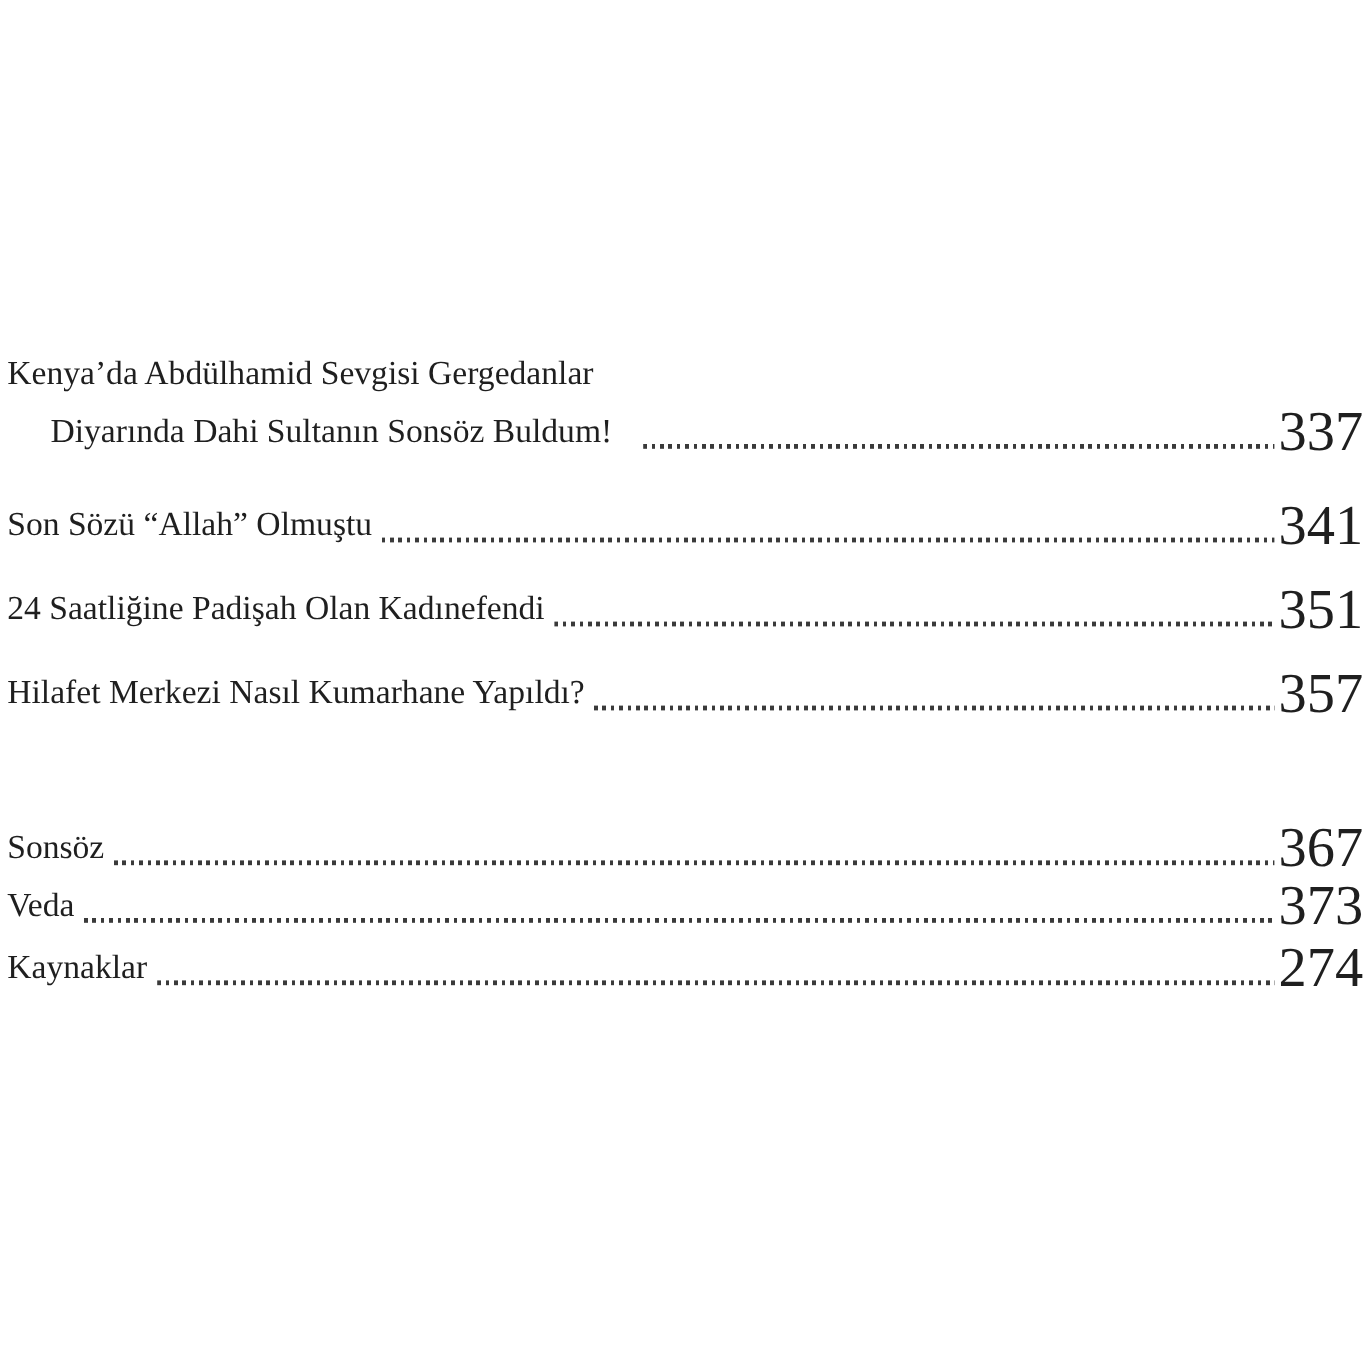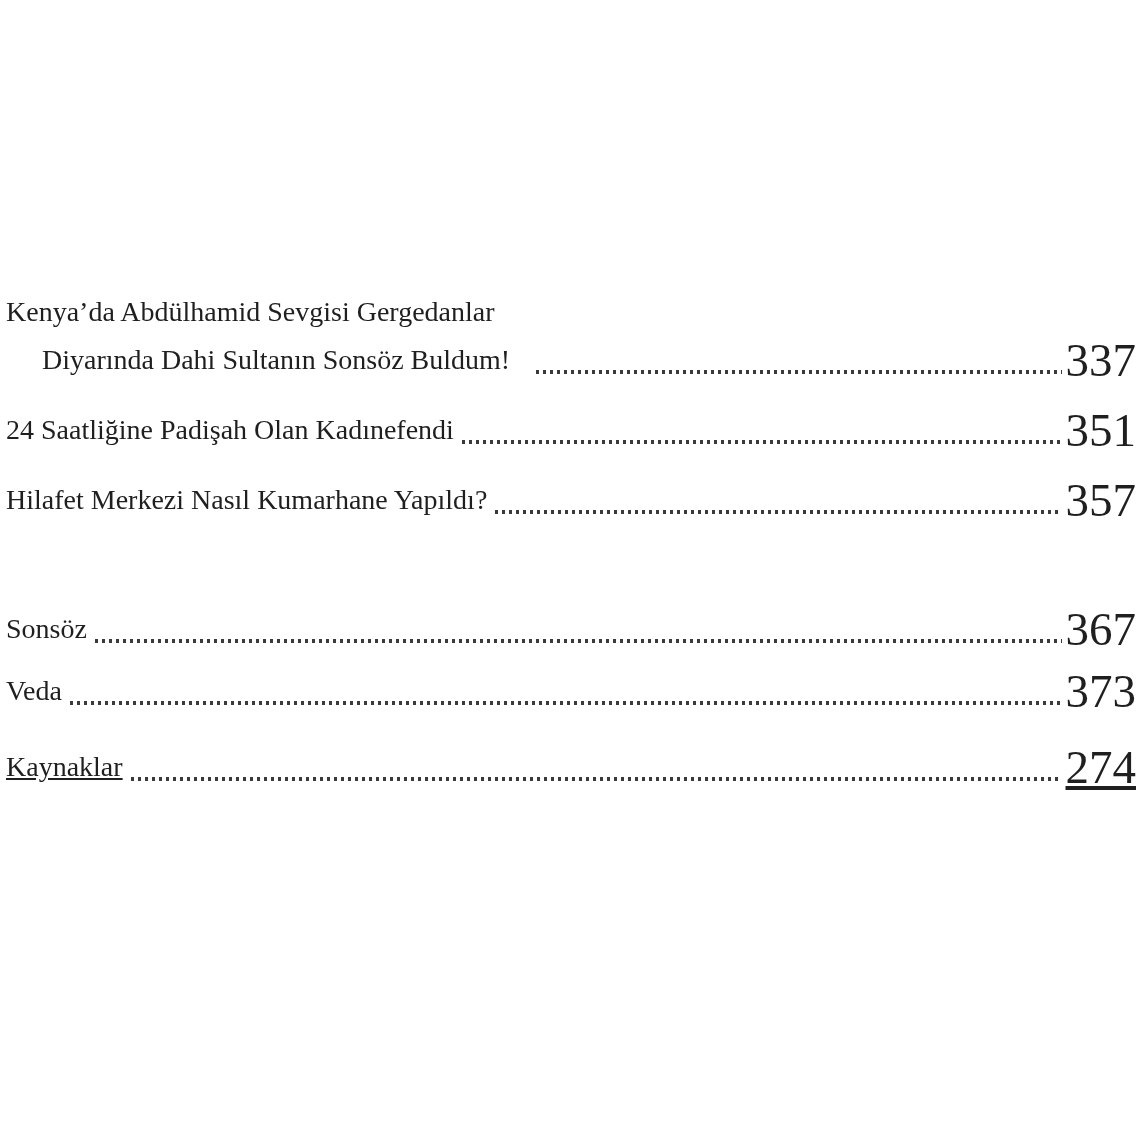--- a/index.html
+++ b/index.html
@@ -53,37 +53,42 @@
   .page-num {
     font-size: 47px;
     line-height: 48px;
     white-space: nowrap;
   }
   
   .entry-son      { margin-top: 30px; }
   .entry-saat     { margin-top: 22px; }
   .entry-hilafet  { margin-top: 22px; }
   .entry-sonsoz   { margin-top: 81px; align-items: flex-end; }
-  .entry-veda     { margin-top: 14px; align-items: flex-end; }
-  .entry-kaynak   { margin-top: 28px; text-decoration: underline; }
+  .entry-veda     { margin-top: 0; align-items: flex-end; }
+  .entry-kaynak   { margin-top: 4px; }
 </style>
 </head>
 <body>
 
 <div class="toc">
 
   <div class="entry">
     <div class="title-line">Kenya’da Abdülhamid Sevgisi Gergedanlar</div>
     <div class="row indent">
       <span class="title">Diyarında Dahi Sultanın Sonsöz Buldum!</span>
       <span class="leader gap-lg"></span>
       <span class="page-num">337</span>
     </div>
   </div>
 
+  <div class="row entry-son">
+    <span class="title">Son Sözü “Allah” Olmuştu</span>
+    <span class="leader"></span>
+    <span class="page-num">341</span>
+  </div>
 
   <div class="row entry-saat">
     <span class="title">24 Saatliğine Padişah Olan Kadınefendi</span>
     <span class="leader"></span>
     <span class="page-num">351</span>
   </div>
 
   <div class="row entry-hilafet">
     <span class="title">Hilafet Merkezi Nasıl Kumarhane Yapıldı?</span>
     <span class="leader"></span>

